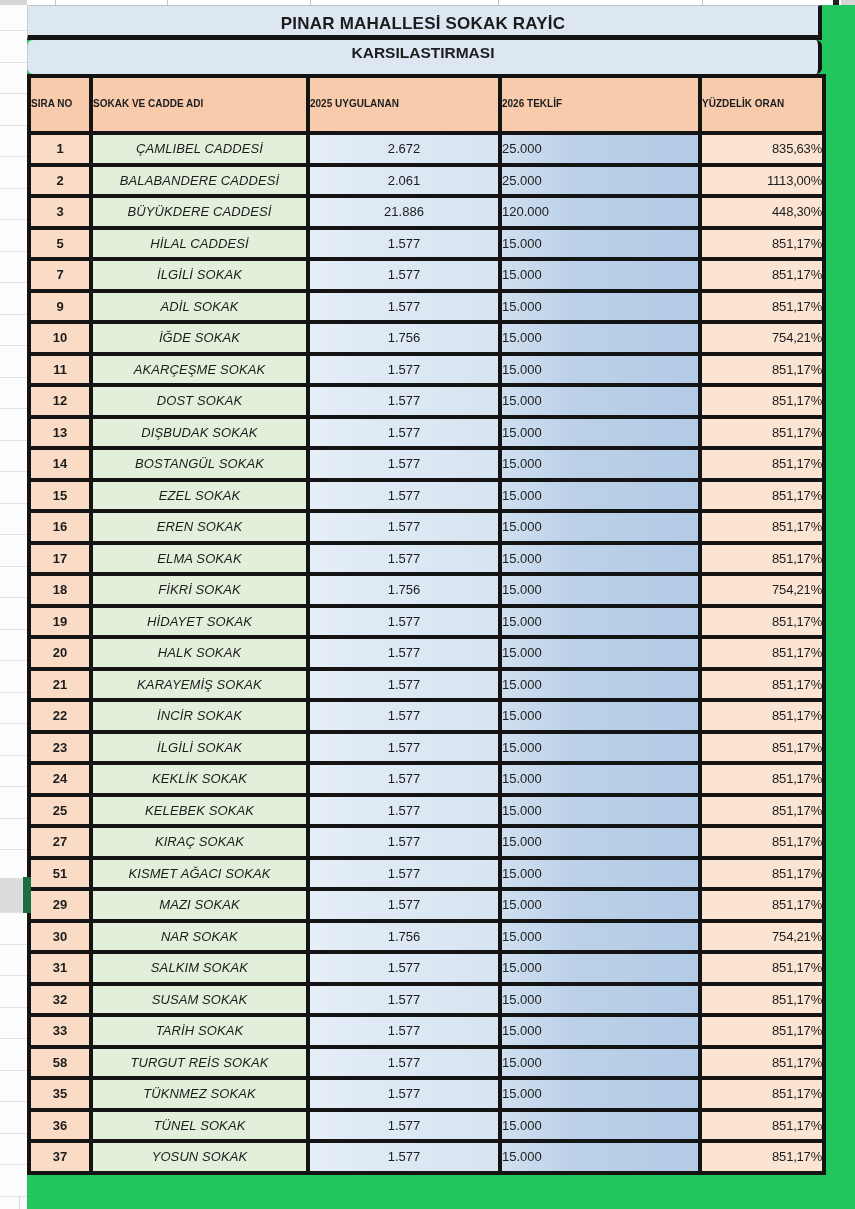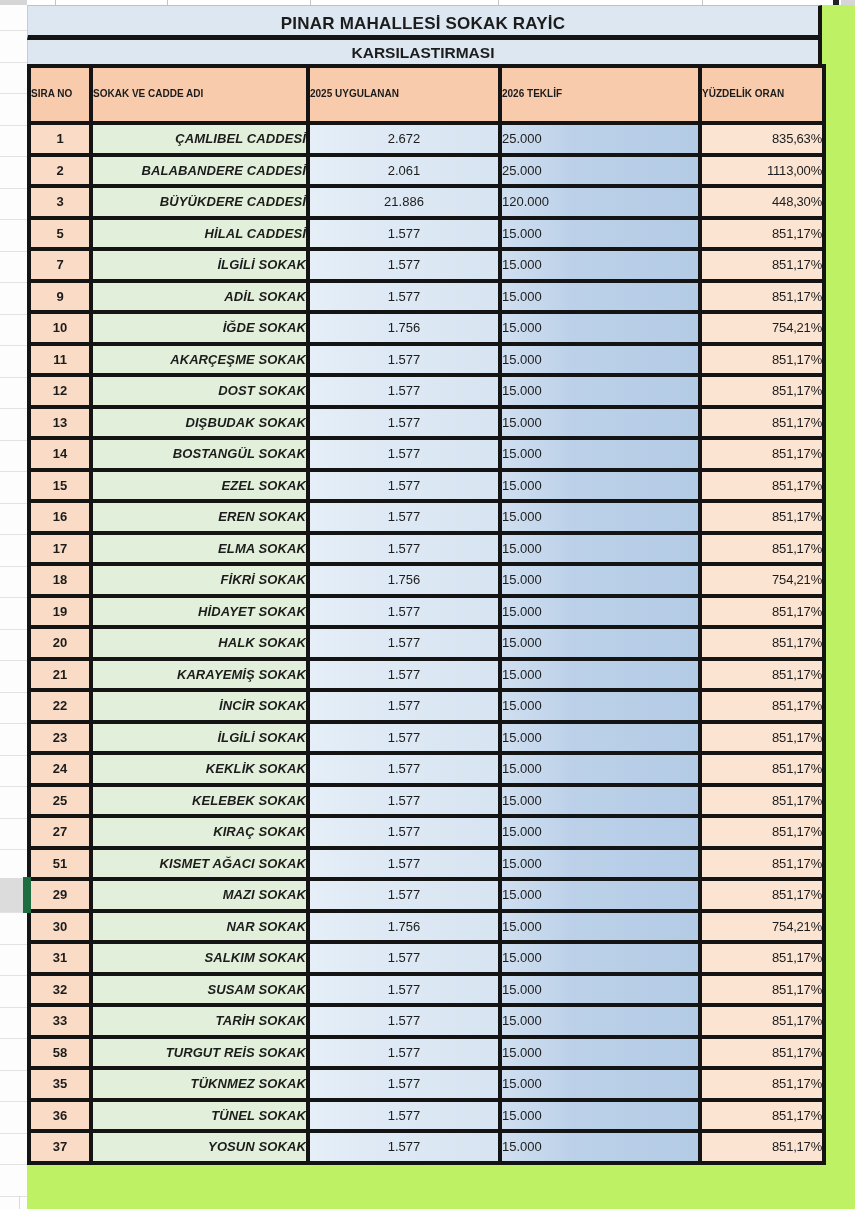--- a/index.html
+++ b/index.html
@@ -12,51 +12,51 @@
     --col2026-blue:#bcd1e9;
     --col2026-blue-light:#d0dff0;
     --pct-peach:#fce4d3;
     --text-dark:#1c1c1c;
     --grid-grey:#e2e2e2;
     --corner-grey:#d6d6d6;
     --marker-green:#1e6e41;
   }
   html,body{margin:0;padding:0;}
   body{font-family:"Liberation Sans",sans-serif;background:#ffffff;}
-  .canvas{position:relative;width:855px;height:1209px;background:#bef264;overflow:hidden;}
+  .canvas{position:relative;width:855px;height:1209px;background:#22c55e;overflow:hidden;}
 
   
   .left-margin{position:absolute;left:0;top:0;width:27px;height:1209px;
     background:repeating-linear-gradient(to bottom,#fdfdfd 0 30.5px,var(--grid-grey) 30.5px 31.5px);}
   .corner-cell{position:absolute;background:var(--corner-grey);}
   .top-strip{position:absolute;left:27px;top:0;width:828px;height:5px;background:#fff;}
   .vtick{position:absolute;top:0;width:1px;height:5px;background:#c4c4c4;}
   .btick{position:absolute;top:0;width:6px;height:5px;background:#222;}
   .bottom-vline{position:absolute;left:19px;top:1196px;width:1px;height:13px;background:#dadada;}
 
   
   .marker-grey{position:absolute;left:0;width:24px;background:#dcdcdc;}
   .marker-green{position:absolute;left:23px;width:8px;background:var(--marker-green);z-index:5;}
 
   .sheet{position:absolute;left:27px;top:5px;width:795px;}
   .title-band{background:var(--title-blue);border-right:4px solid var(--border-dark);
     border-left:1px solid #c6cdd4;color:var(--text-dark);text-align:center;
     display:flex;align-items:flex-end;justify-content:center;font-weight:bold;}
   .title-1{height:28px;border-top:1px solid #b9c3ce;border-bottom:5px solid var(--border-dark);
     font-size:17px;letter-spacing:.2px;padding-bottom:1px;}
-  .title-2{height:22px;font-size:15.5px;padding-bottom:2px;}
+  .title-2{height:22px;font-size:15.5px;padding-bottom:12px;border-radius:6px;}
 
   table.rayic{border-collapse:collapse;table-layout:fixed;width:795px;color:var(--text-dark);}
   table.rayic th,table.rayic td{border:4px solid var(--border-dark);padding:0;overflow:hidden;white-space:nowrap;}
   table.rayic th{height:53px;background:var(--header-peach);font-size:10px;font-weight:bold;
     text-align:left;white-space:normal;line-height:1.25;}
   table.rayic td{height:27.5px;font-size:13px;vertical-align:middle;}
   td.c-no{background:var(--sira-peach);text-align:center;font-weight:bold;}
-  td.c-street{background:var(--street-green);text-align:right;padding-left:8px;
-    font-weight:bold;font-style:italic;letter-spacing:.1px;}
+  td.c-street{background:var(--street-green);text-align:center;padding-left:8px;
+    font-weight:normal;font-style:italic;letter-spacing:.1px;}
   td.c-2025{background:linear-gradient(90deg,#e6eff8 0%,var(--col2025-blue) 30%,#d7e4f1 100%);text-align:center;}
   td.c-2026{background:linear-gradient(90deg,var(--col2026-blue-light) 0%,var(--col2026-blue) 35%,#b4cbe6 100%);text-align:left;}
   td.c-pct{background:var(--pct-peach);text-align:right;padding-right:6px;font-size:19px;letter-spacing:-0.2px;}
 </style>
 </head>
 <body>
 
 <div class="canvas">
 
   <div class="left-margin"></div>

